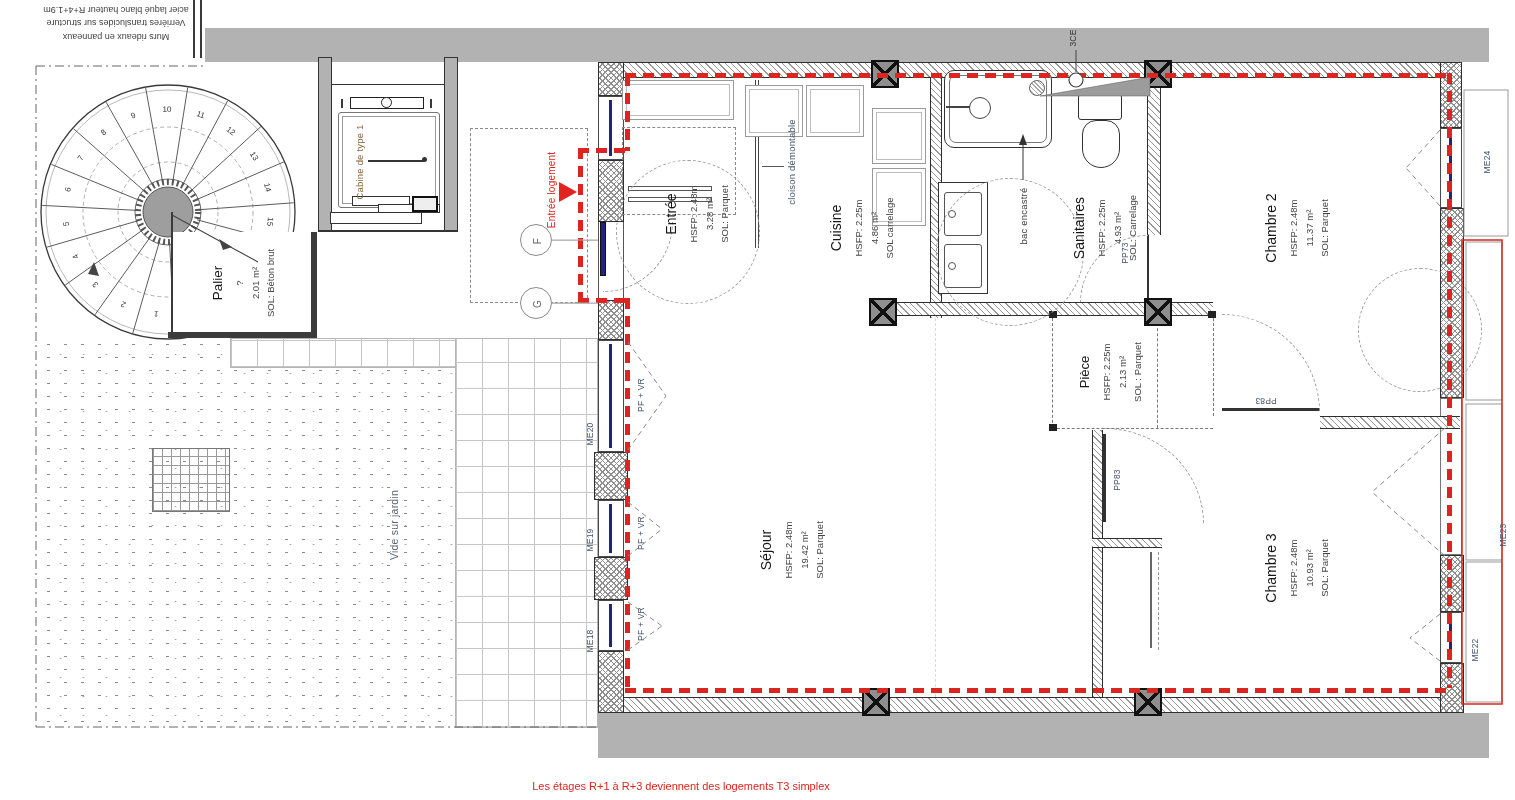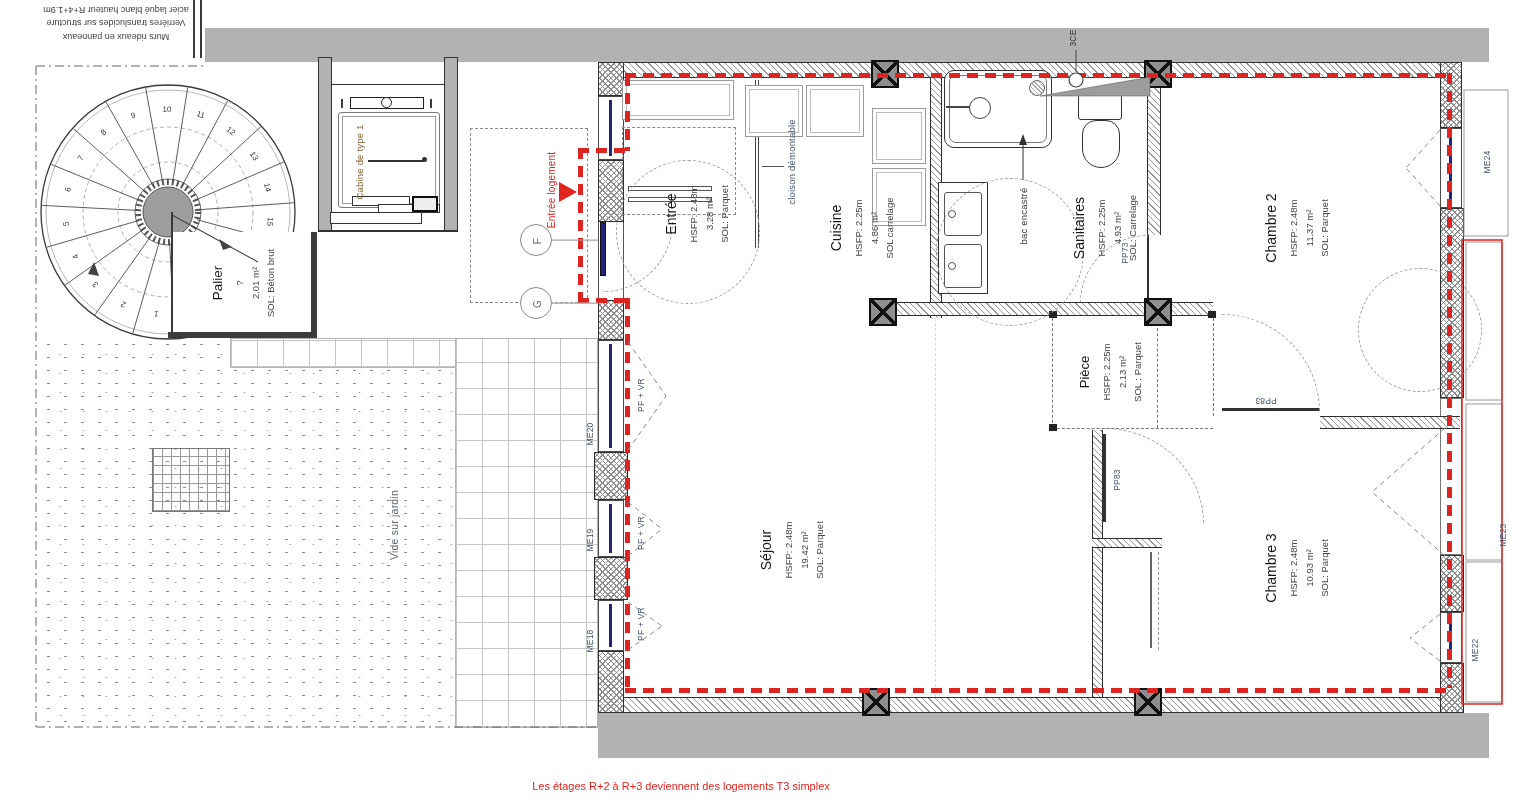--- a/index.html
+++ b/index.html
@@ -369,14 +369,14 @@
   <span class="vlab" style="left:1487px;top:162px">ME24</span>
   <span class="vlab" style="left:1503px;top:535px">ME23</span>
   <span class="vlab" style="left:1475px;top:650px">ME22</span>
   <span class="vlab" style="left:641px;top:395px">PF + VR</span>
   <span class="vlab" style="left:641px;top:533px">PF + VR</span>
   <span class="vlab" style="left:641px;top:624px">PF + VR</span>
   <span class="vlab" style="left:1125px;top:253px">PP73</span>
   <span class="vlab" style="left:1117px;top:480px">PP83</span>
   <span class="vlab" style="left:1266px;top:401px;transform:translate(-50%,-50%) rotate(180deg)">PP83</span>
 
-  <div class="footer">Les étages R+2 à R+3 deviennent des logements T3 simplex</div>
+  <div class="footer">Les étages R+1 à R+3 deviennent des logements T3 simplex</div>
 </div>
 
 </body></html>

